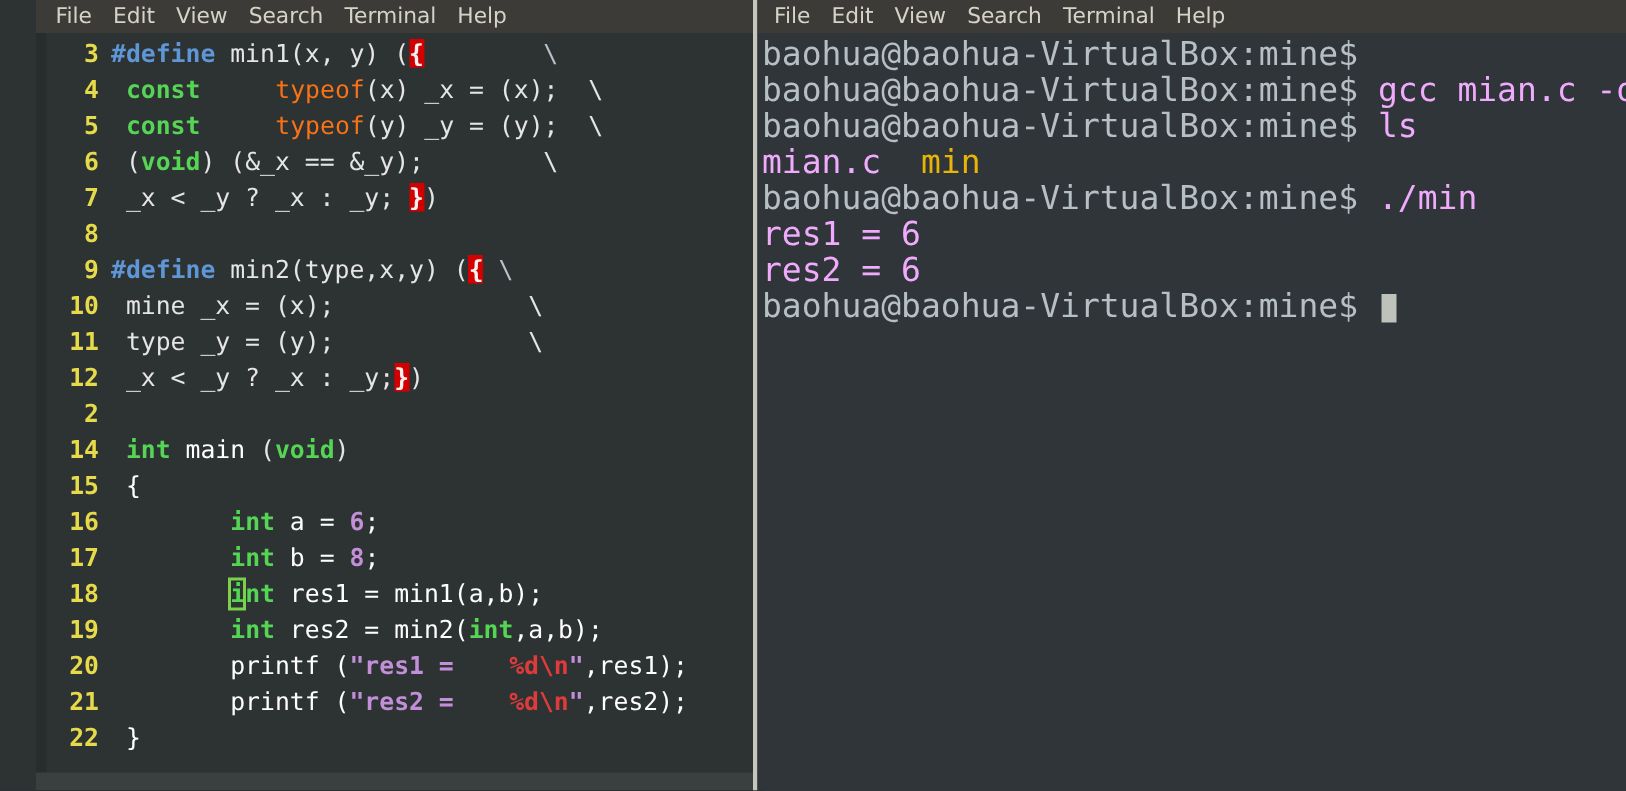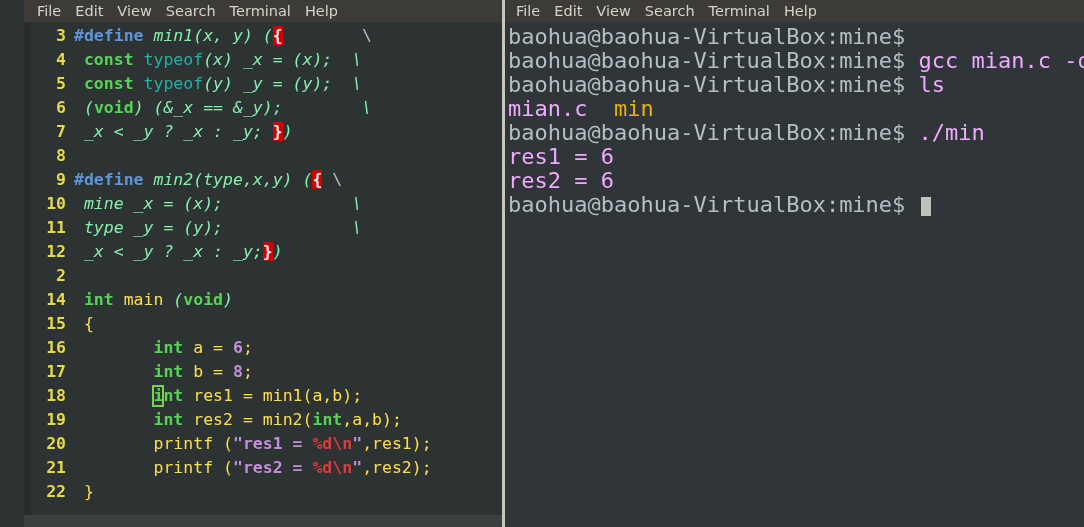--- a/index.html
+++ b/index.html
@@ -100,26 +100,26 @@
     position: absolute;
     left: 0; bottom: 0;
     width: 100%;
     height: 12px;
     background: #3a3f40;
   }
 
   
   .k-define  { color: #5f97d6; font-weight: bold; }
   .k-kw      { color: #55d455; font-weight: bold; }   
-  .k-type    { color: #14b8a6; }                      
-  .k-plain   { color: #86efac; font-style: italic; }
-  .k-ident   { color: #fde047; }
+  .k-type    { color: #f97316; margin-left: 40px; }                      
+  .k-plain   { color: #e5e5e5; }
+  .k-ident   { color: #ffffff; }
   .k-num     { color: #c38fd9; font-weight: bold; }
   .k-str     { color: #c38fd9; font-weight: bold; }
-  .k-esc     { color: #e03b3b; font-weight: bold; }
+  .k-esc     { color: #e03b3b; font-weight: bold; margin-left: 27px; }
   .k-cont    { color: #b6c2c9; }
   .k-brace-hl{ background: #d40000; color: #f2f2f2; font-weight: bold; }
   .cursor-box {
     outline: 2px solid #7bd14a;
     outline-offset: -1px;
     color: #55d455;
     font-weight: bold;
     display: inline-block;
     line-height: 20px;
   }

